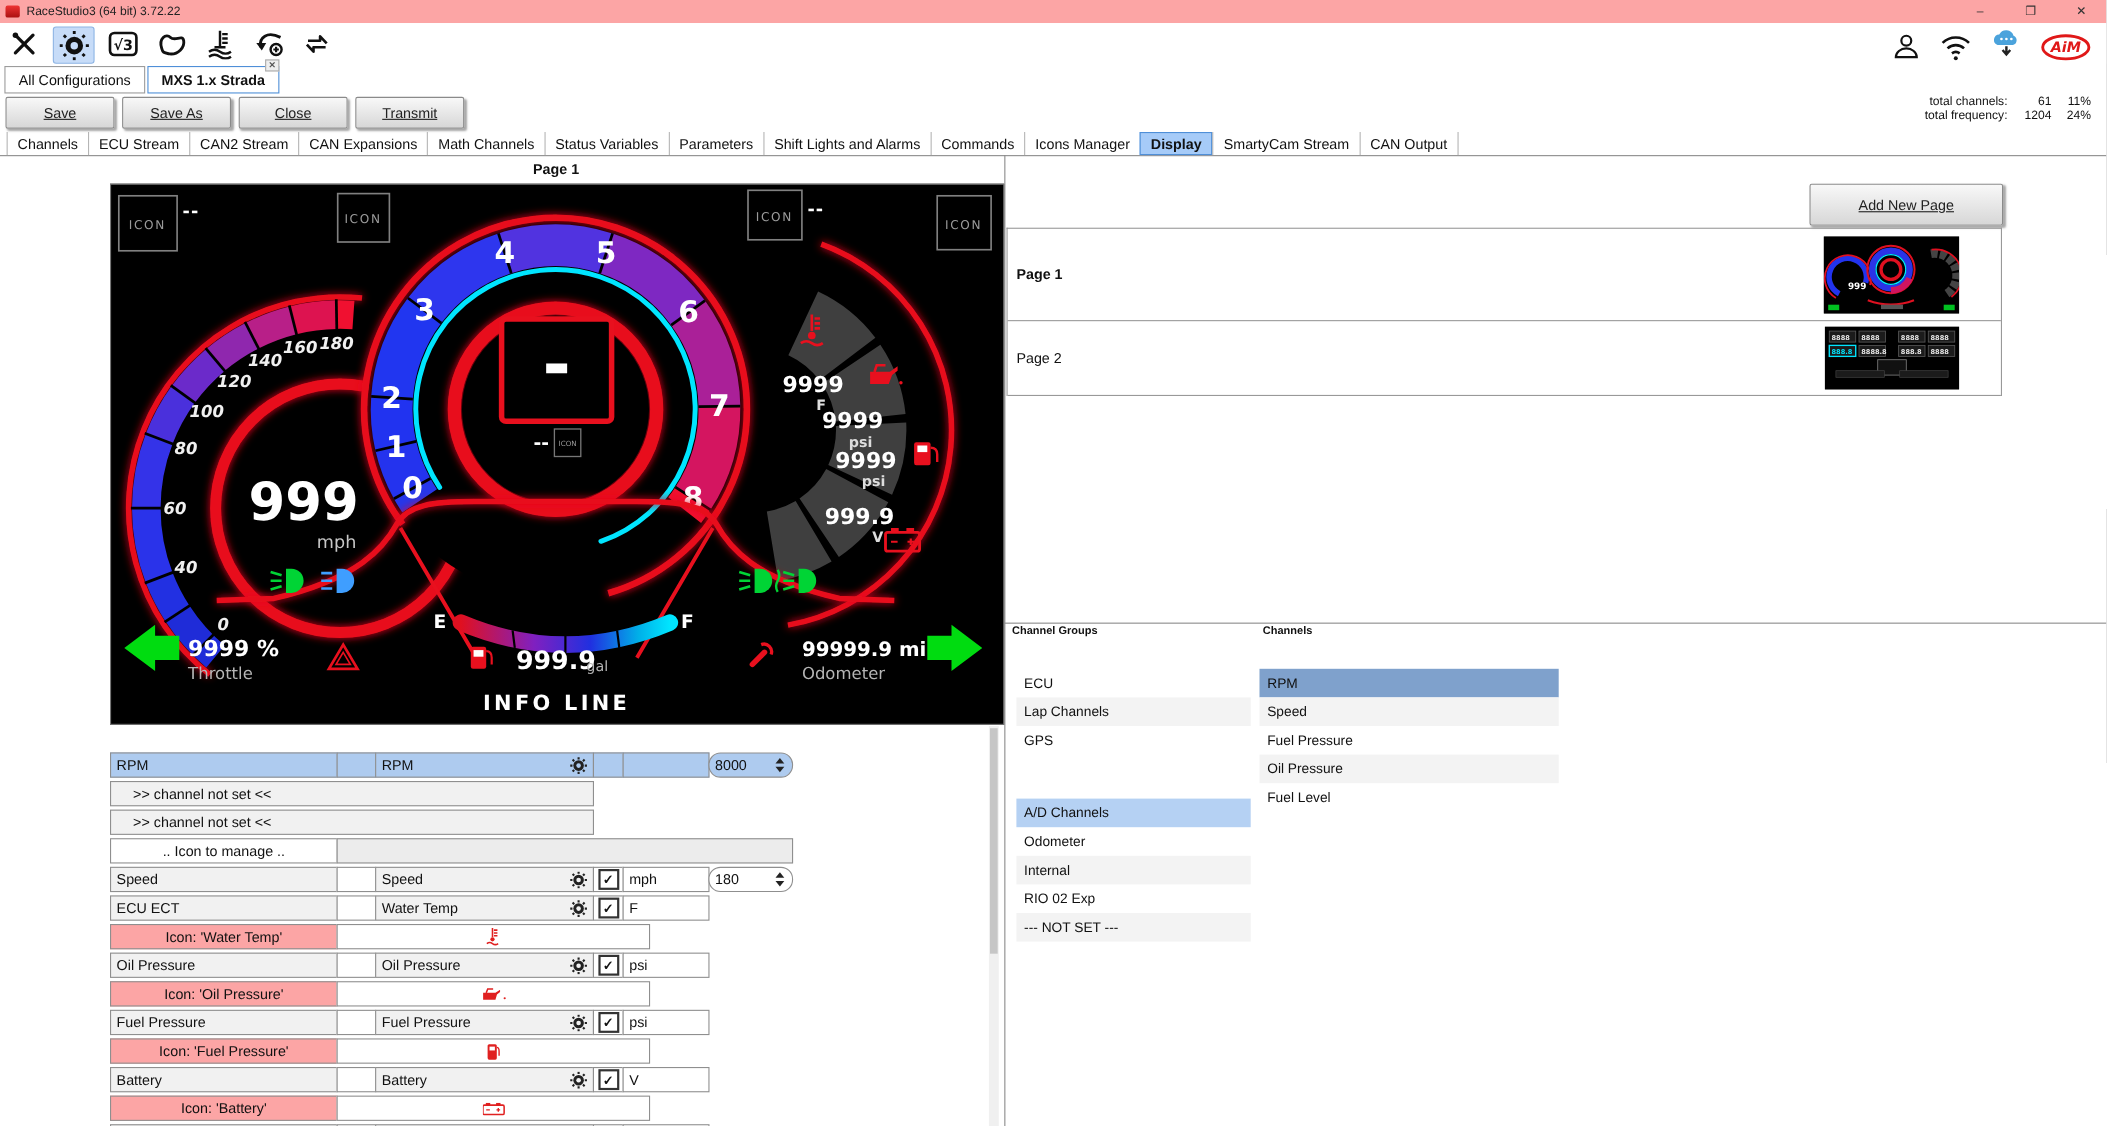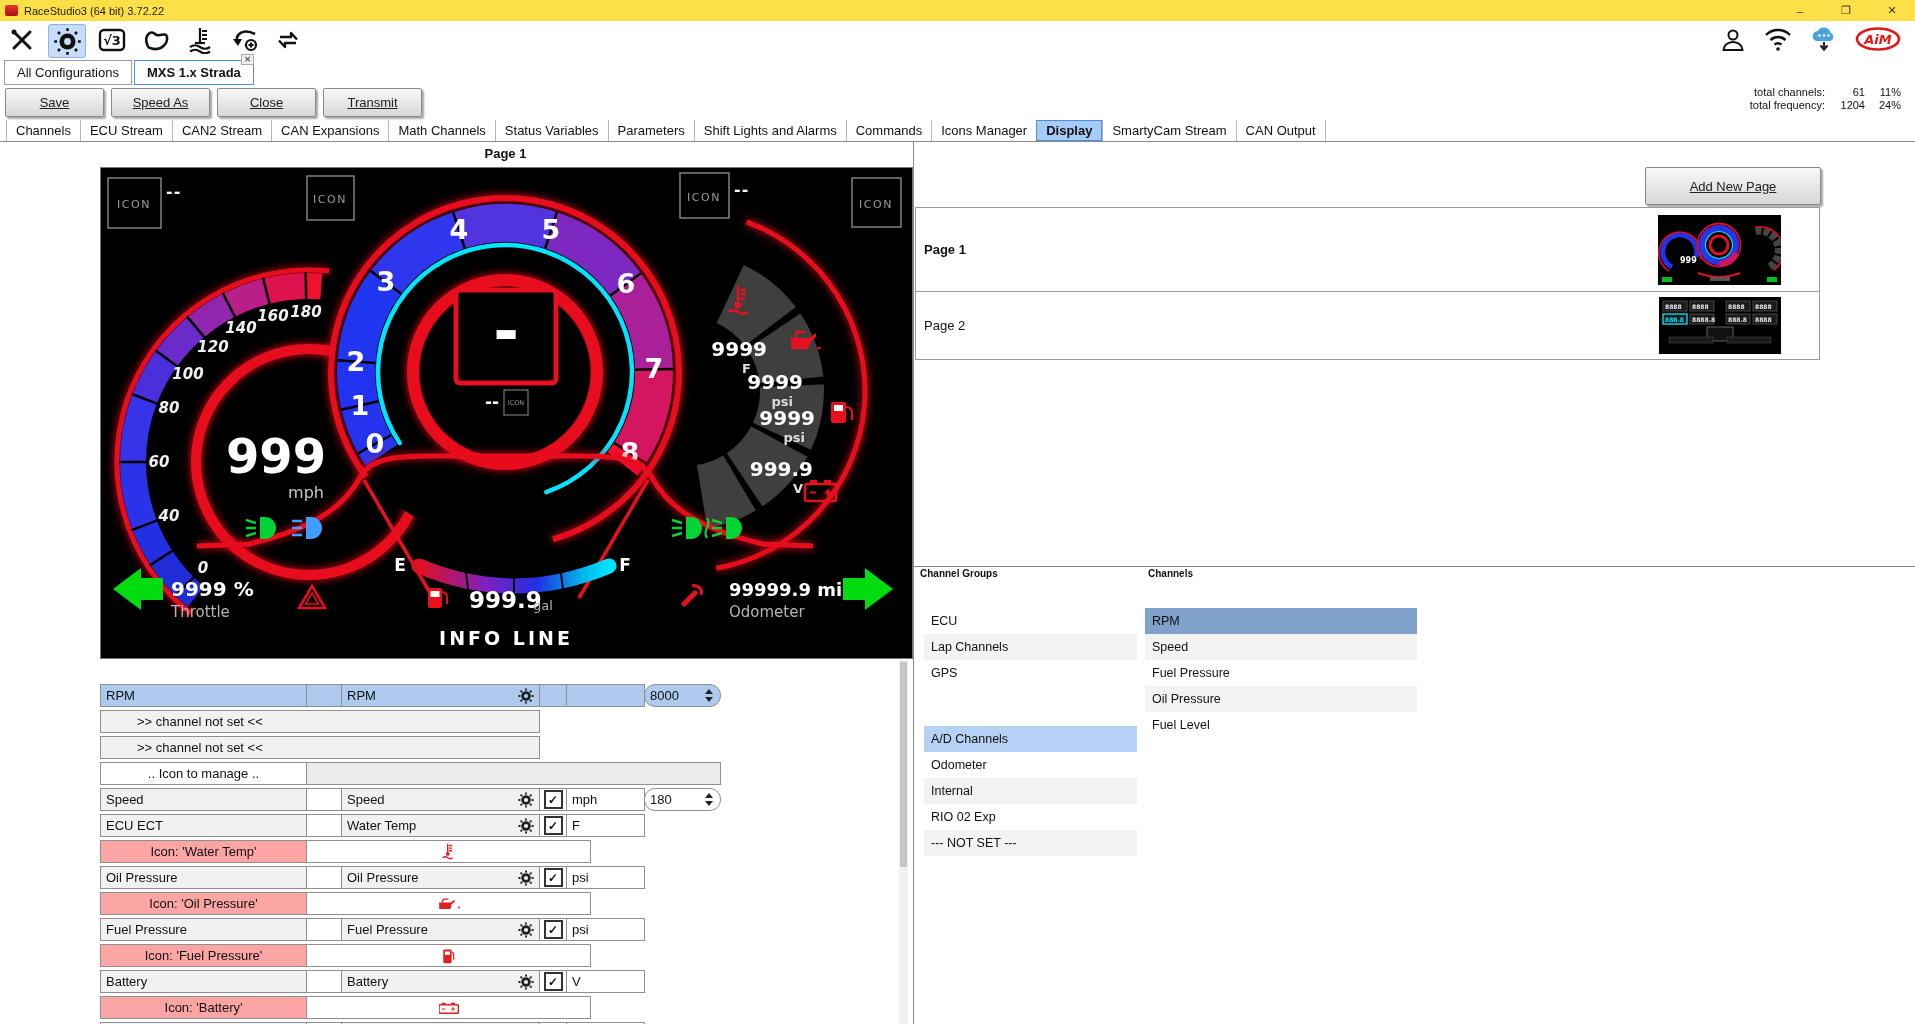--- a/index.html
+++ b/index.html
@@ -1,31 +1,31 @@
 <!DOCTYPE html>
 <html><head>
 <meta charset="utf-8">
 <style>
   html,body{margin:0;padding:0;background:#cfcfcf;}
   #root{position:relative;width:1915px;height:1024px;background:#fff;overflow:hidden;
         font-family:"Liberation Sans",sans-serif;color:#111;}
   
-  .titlebar{position:absolute;left:0;top:0;right:0;height:21px;background:#fde047;
+  .titlebar{position:absolute;left:0;top:0;right:0;height:21px;background:#fca5a5;
             display:flex;align-items:center;font-size:11px;color:#222;}
   .appicon{width:13px;height:11px;margin:0 6px 0 5px;background:linear-gradient(#e33,#a11);
            border-radius:2px;display:inline-block;}
   .wincontrols{position:absolute;right:0;top:0;height:21px;display:flex;}
   .winbtn{width:46px;height:21px;display:flex;align-items:center;justify-content:center;
           font-size:11px;color:#333;}
   
   .toolbar{position:absolute;left:0;top:21px;right:0;height:37px;background:#fff;}
   .tool-group{position:absolute;left:4px;top:3px;display:flex;gap:8px;}
   .tbtn{width:36px;height:32px;display:flex;align-items:center;justify-content:center;border-radius:3px;}
   .tbtn.sel{background:#c7dcf8;border:1px solid #8db4e4;}
-  .tright{position:absolute;right:14px;top:5px;display:flex;gap:16px;align-items:flex-start;}
+  .tright{position:absolute;right:14px;top:5px;display:flex;gap:16px;align-items:flex-end;}
   
   .ctabs{position:absolute;left:4px;top:60px;display:flex;align-items:flex-end;font-size:13px;}
   .ctab{padding:4px 12px;border:1px solid #9c9c9c;background:#fff;margin-right:2px;position:relative;}
   .ctab.active{border:1px solid #4f8fd8;font-weight:bold;}
   .ctab .x{position:absolute;right:-1px;top:-7px;font-size:8px;border:1px solid #aaa;background:#eee;
            padding:0 2px;color:#555;}
   
   .actions{position:absolute;left:5px;top:88px;display:flex;gap:7px;}
   .btn{width:97px;height:27px;font-size:13px;color:#222;display:flex;align-items:center;justify-content:center;
        background:linear-gradient(#f8f8f8,#d7d7d7);border:1px solid #8a8a8a;border-radius:2px;
@@ -51,21 +51,21 @@
   .trow{position:relative;height:23px;margin-bottom:3px;}
   .cell{position:absolute;top:0;bottom:0;border:1px solid #8f8f8f;background:#f1f1f1;
         display:flex;align-items:center;padding:0 5px;box-sizing:border-box;font-size:13px;}
   .c1{left:0;width:207px;}
   .c2{left:206px;width:36px;background:#fff;}
   .c3{left:241px;width:199px;}
   .c4{left:439px;width:28px;background:#fff;justify-content:center;padding:0;}
   .c5{left:466px;width:79px;background:#fff;}
   .c6{left:544px;width:77px;background:#fff;border-radius:11px;}
   .trow.selected .cell{background:#aecbef;}
-  .notset{left:0;width:440px;background:#f1f1f1;padding-left:36px;}
+  .notset{left:0;width:440px;background:#f1f1f1;padding-left:20px;}
   .manage-l{left:0;width:207px;background:#fff;justify-content:center;}
   .manage-r{left:206px;width:415px;background:#ececec;}
   .icon-l{left:0;width:207px;background:#fca5a5;justify-content:center;}
   .icon-r{left:206px;width:285px;background:#fff;justify-content:center;}
   .gear{margin-left:auto;}
   .cb{width:15px;height:15px;border:2px solid #333;background:#fff;font-size:12px;font-weight:bold;
       display:flex;align-items:center;justify-content:center;line-height:1;}
   .spin{margin-left:auto;display:flex;flex-direction:column;gap:3px;padding-right:2px;}
   .spin i{display:block;width:0;height:0;border:4px solid transparent;}
   .spin .up{border-bottom:5px solid #222;border-top:none;}
@@ -199,21 +199,21 @@
   <div class="ctabs">
     <div class="ctab">All Configurations</div>
     <div class="ctab active">
       <span>MXS 1.x Strada</span>
       <span class="x">✕</span>
     </div>
   </div>
 
   <div class="actions">
     <div class="btn">Save</div>
-    <div class="btn">Speed As</div>
+    <div class="btn">Save As</div>
     <div class="btn">Close</div>
     <div class="btn">Transmit</div>
   </div>
 
   <div class="stats">
     <div>total channels:</div>
     <div>61</div>
     <div>11%</div>
     <div>total frequency:</div>
     <div>1204</div>

